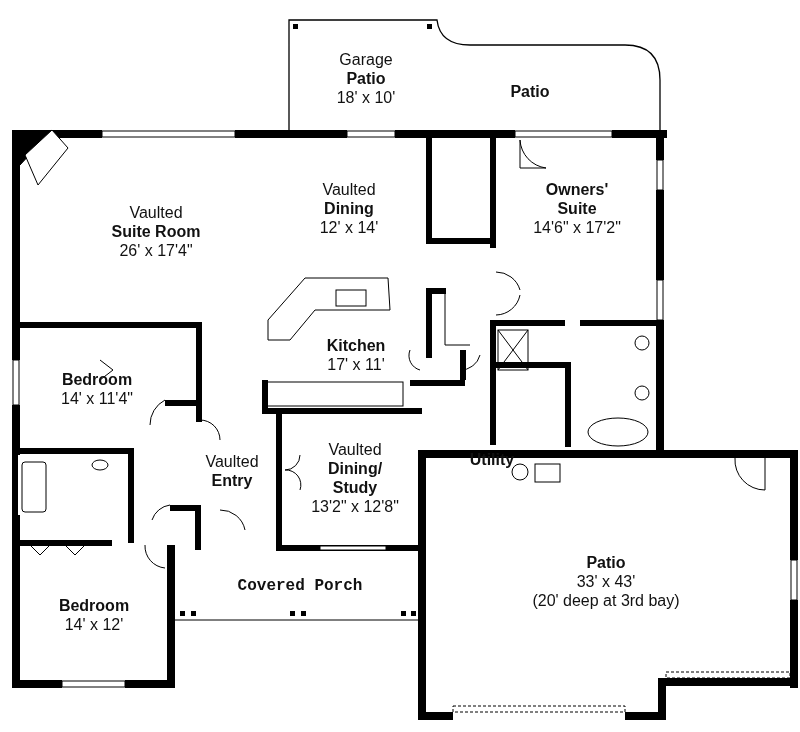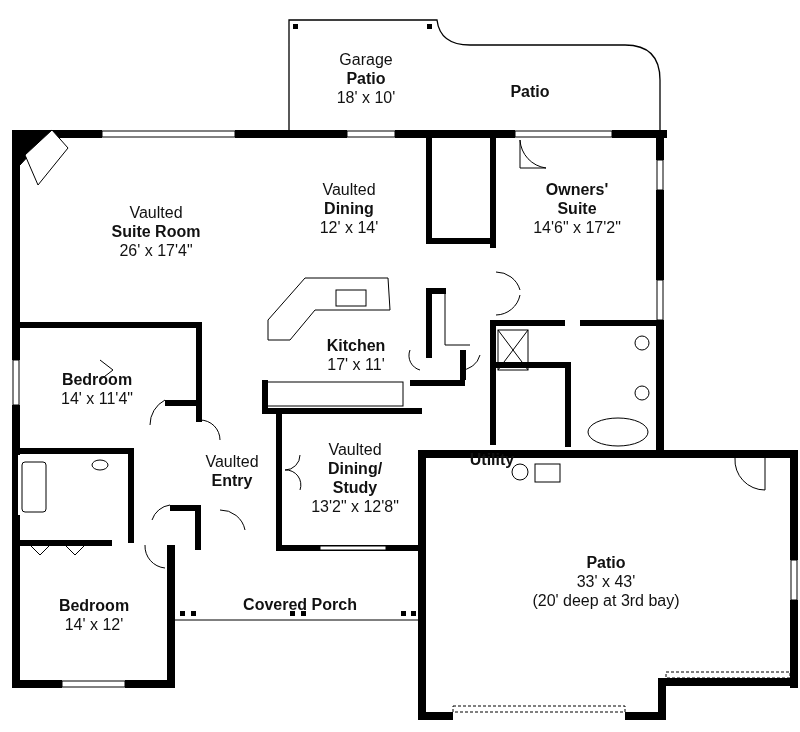--- a/index.html
+++ b/index.html
@@ -192,19 +192,19 @@
   <span class="n">Vaulted</span>
   <span class="b">Dining/</span>
   <span class="b">Study</span>
   <span class="n">13'2" x 12'8"</span>
 </div>
 <div class="lbl" style="left:606px; top:553px;">
   <span class="b">Patio</span>
   <span class="n">33' x 43'</span>
   <span class="n">(20' deep at 3rd bay)</span>
 </div>
-<div class="lbl" style="left:300px; top:595px;">
+<div class="lbl" style="left:300px; top:577px;font-family:Liberation Mono, monospace;">
   <span class="b">Covered Porch</span>
 </div>
 <div class="lbl" style="left:94px; top:596px;">
   <span class="b">Bedroom</span>
   <span class="n">14' x 12'</span>
 </div>
 
 </body></html>

